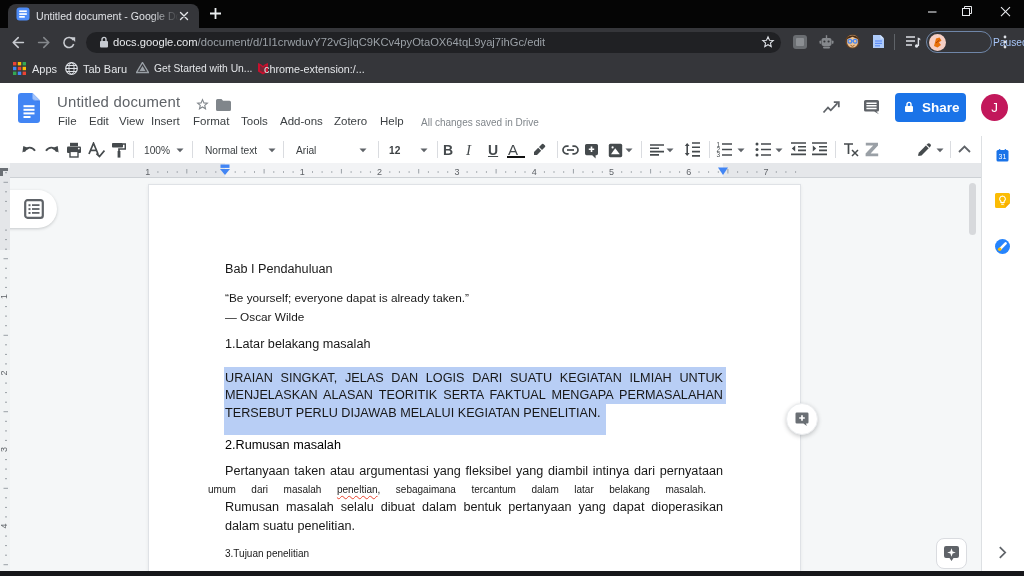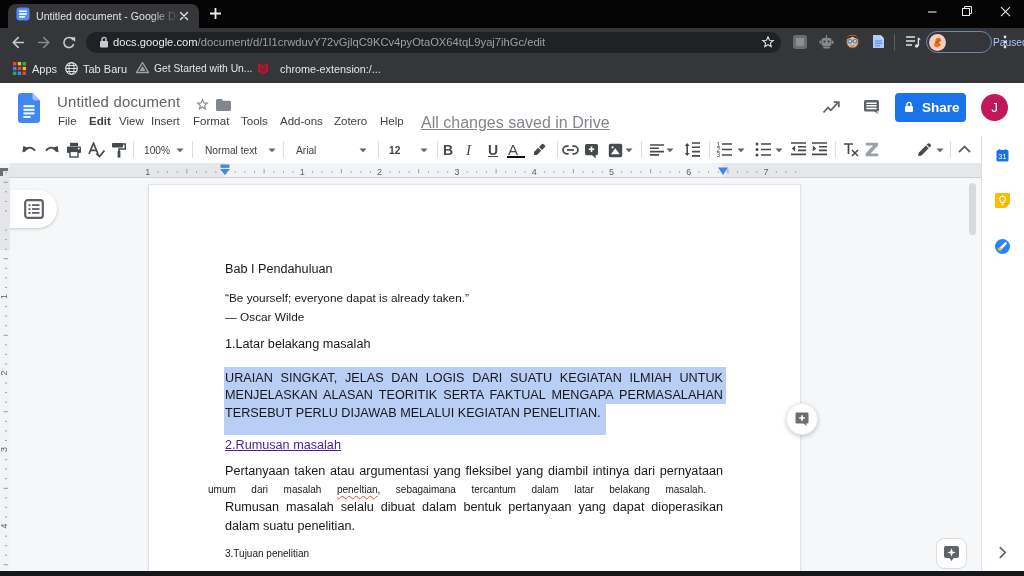--- a/index.html
+++ b/index.html
@@ -123,50 +123,50 @@
 <div class="abs" style="left:83px;top:62px;font-size:11px;line-height:14px;color:#e3e5e8;">Tab Baru</div>
 <svg class="abs" style="left:136px;top:62px;" width="13" height="13" viewBox="0 0 13 13">
 <path d="M6.5 0.5 L12.5 10.5 H0.5 z" fill="none" stroke="#9aa0a6" stroke-width="1.4"></path>
 <path d="M6.5 4 L9.5 9 H3.5 z" fill="#9aa0a6"></path>
   </svg>
 <div class="abs" style="left:154px;top:62px;font-size:10.3px;line-height:14px;color:#e3e5e8;">Get Started with Un...</div>
 <svg class="abs" style="left:257px;top:62px;" width="12" height="13" viewBox="0 0 12 13">
 <path d="M1 1 L4 2.2 L6 4 L8 2.2 L11 1 V9.5 L6 12.5 L1 9.5 z" fill="#c8102e"></path>
 <path d="M3 3.2 V8.6 L6 10.4 L9 8.6 V3.2 L6 5.8 z" fill="#35363a" opacity=".55"></path>
   </svg>
-<div class="abs" style="left:280px;top:62px;font-size:10.8px;line-height:14px;color:#e3e5e8;">chrome-extension:/...</div>
+<div class="abs" style="left:264px;top:62px;font-size:10.8px;line-height:14px;color:#e3e5e8;">chrome-extension:/...</div>
 <div class="abs" style="left:0;top:83px;width:1024px;height:96px;background:#fff;"></div>
 <svg class="abs" style="left:18px;top:93px;" width="22" height="30" viewBox="0 0 22 30">
 <path d="M0 3 a3 3 0 0 1 3-3 H14.5 L22 7.5 V27 a3 3 0 0 1 -3 3 H3 a3 3 0 0 1 -3-3 z" fill="#4285f4"></path>
 <path d="M14.5 0 L22 7.5 H16.5 a2 2 0 0 1 -2-2 z" fill="#a1c2fa"></path>
 <path d="M14.5 5.5 a2 2 0 0 0 2 2 H22 l-2.2 1.4 -4 -2.9z" fill="#3367d6" opacity=".25"></path>
 <g fill="#fff">
       <rect x="5.5" y="12.2" width="11" height="2"></rect>
       <rect x="5.5" y="15.8" width="11" height="2"></rect>
       <rect x="5.5" y="19.4" width="11" height="2"></rect>
       <rect x="5.5" y="23" width="7" height="2"></rect>
     </g>
   </svg>
 <div class="abs" style="left:57px;top:92px;font-size:14.9px;line-height:21px;color:#5f6368;letter-spacing:0.2px;">Untitled document</div>
 <svg class="abs" style="left:196px;top:98px;" width="13" height="13" viewBox="0 0 24 24">
 <path d="M12 3 l2.6 6 6.4.5 -4.9 4.2 1.5 6.3 -5.6-3.4 -5.6 3.4 1.5-6.3 -4.9-4.2 6.4-.5z" fill="none" stroke="#80868b" stroke-width="2"></path>
   </svg>
 <svg class="abs" style="left:216px;top:99px;" width="15" height="12" viewBox="0 0 15 12">
 <path d="M0 1.5 a1.5 1.5 0 0 1 1.5-1.5 H5.5 l1.5 1.8 H13.5 a1.5 1.5 0 0 1 1.5 1.5 V10.5 a1.5 1.5 0 0 1 -1.5 1.5 H1.5 A1.5 1.5 0 0 1 0 10.5z" fill="#80868b"></path>
   </svg>
 <div class="abs" style="left:58px;top:113px;font-size:11.5px;line-height:16px;color:#3c4043;">File</div>
-<div class="abs" style="left:89px;top:113px;font-size:11.5px;line-height:16px;color:#3c4043;font-weight:bold;">Edit</div>
+<div class="abs" style="left:89px;top:113px;font-size:11.5px;line-height:16px;color:#3c4043;">Edit</div>
 <div class="abs" style="left:119px;top:113px;font-size:11.5px;line-height:16px;color:#3c4043;">View</div>
 <div class="abs" style="left:151px;top:113px;font-size:11.5px;line-height:16px;color:#3c4043;">Insert</div>
 <div class="abs" style="left:193px;top:113px;font-size:11.5px;line-height:16px;color:#3c4043;">Format</div>
 <div class="abs" style="left:241px;top:113px;font-size:11.5px;line-height:16px;color:#3c4043;">Tools</div>
 <div class="abs" style="left:280px;top:113px;font-size:11.5px;line-height:16px;color:#3c4043;">Add-ons</div>
 <div class="abs" style="left:334px;top:113px;font-size:11.5px;line-height:16px;color:#3c4043;">Zotero</div>
 <div class="abs" style="left:380px;top:113px;font-size:11.5px;line-height:16px;color:#3c4043;">Help</div>
-<div class="abs" style="left:421px;top:114.5px;font-size:16px;line-height:15px;color:#80868b;text-decoration:underline;">All changes saved in Drive</div>
+<div class="abs" style="left:421px;top:114.5px;font-size:10px;line-height:15px;color:#80868b;">All changes saved in Drive</div>
 <svg class="abs" style="left:822px;top:100px;" width="18" height="14" viewBox="0 0 18 14">
 <path d="M1.5 12.5 L6 7.5 L8.8 10.3 L15.5 3.2" fill="none" stroke="#5f6368" stroke-width="1.8"></path>
 <path d="M11.8 2.2 h5 v5" fill="none" stroke="#5f6368" stroke-width="1.8"></path>
   </svg>
 <svg class="abs" style="left:863px;top:99px;" width="17" height="16" viewBox="0 0 17 16">
 <path d="M1 2.6 a1.6 1.6 0 0 1 1.6-1.6 h11.8 a1.6 1.6 0 0 1 1.6 1.6 v8.4 a1.6 1.6 0 0 1 -1.6 1.6 H13.4 L16 15.2 11.2 12.6 H2.6 a1.6 1.6 0 0 1 -1.6-1.6z" fill="#5f6368"></path>
 <g stroke="#fff" stroke-width="1.5">
       <path d="M3.4 4.2 h10.2 M3.4 6.8 h10.2 M3.4 9.4 h10.2"></path>
     </g>
   </svg>
@@ -470,21 +470,21 @@
   </svg>
 <div class="abs" style="left:224px;top:366.5px;width:502px;height:37px;background:#b8cef5;"></div>
 <div class="abs" style="left:224px;top:403.5px;width:382px;height:31px;background:#b8cef5;"></div>
 <div class="abs " style="left:225px;top:260.5px;white-space:nowrap;font-size:12.65px;line-height:17.2px;color:#181818;">Bab I Pendahuluan</div>
 <div class="abs " style="left:225px;top:290px;white-space:nowrap;font-size:11.8px;line-height:17.2px;color:#181818;">“Be yourself; everyone dapat is already taken.”</div>
 <div class="abs " style="left:225px;top:309.3px;white-space:nowrap;font-size:11.8px;line-height:17.2px;color:#181818;">— Oscar Wilde</div>
 <div class="abs " style="left:225px;top:336px;white-space:nowrap;font-size:12.65px;line-height:17.2px;color:#181818;">1.Latar belakang masalah</div>
 <div class="abs j" style="left:225px;top:370px;width:498px;font-size:12.65px;line-height:17.2px;color:#181818;">URAIAN SINGKAT, JELAS DAN LOGIS DARI SUATU KEGIATAN ILMIAH UNTUK</div>
 <div class="abs j" style="left:225px;top:387.3px;width:498px;font-size:12.65px;line-height:17.2px;color:#181818;">MENJELASKAN ALASAN TEORITIK SERTA FAKTUAL MENGAPA PERMASALAHAN</div>
 <div class="abs " style="left:225px;top:404.5px;white-space:nowrap;font-size:12.65px;line-height:17.2px;color:#181818;">TERSEBUT PERLU DIJAWAB MELALUI KEGIATAN PENELITIAN.</div>
-<div class="abs " style="left:225px;top:437px;white-space:nowrap;font-size:12.65px;line-height:17.2px;color:#4c1d95;text-decoration:underline;">2.Rumusan masalah</div>
+<div class="abs " style="left:225px;top:437px;white-space:nowrap;font-size:12.65px;line-height:17.2px;color:#000000;">2.Rumusan masalah</div>
 <div class="abs j" style="left:225px;top:463px;width:498px;font-size:12.65px;line-height:17.2px;color:#181818;">Pertanyaan taken atau argumentasi yang fleksibel yang diambil intinya dari pernyataan</div>
 <div class="abs j" style="left:208px;top:481.3px;width:498px;font-size:10px;line-height:17.2px;color:#181818;">umum dari masalah <span style="text-decoration:underline wavy #e8442d 1px;text-underline-offset:2px;">peneltian</span>, sebagaimana tercantum dalam latar belakang masalah.</div>
 <div class="abs j" style="left:225px;top:499px;width:498px;font-size:12.65px;line-height:17.2px;color:#181818;">Rumusan masalah selalu dibuat dalam bentuk pertanyaan yang dapat dioperasikan</div>
 <div class="abs " style="left:225px;top:518px;white-space:nowrap;font-size:12.65px;line-height:17.2px;color:#181818;">dalam suatu penelitian.</div>
 <div class="abs " style="left:225px;top:544.8px;white-space:nowrap;font-size:10px;line-height:17.2px;color:#181818;">3.Tujuan penelitian</div>
 <div class="abs" style="left:786px;top:403px;width:32px;height:32px;background:#fff;border:1px solid #ebedef;border-radius:50%;box-shadow:0 1.5px 4px rgba(60,64,67,.28);box-sizing:border-box;"></div>
 <svg class="abs" style="left:794px;top:411px;" width="16" height="16" viewBox="0 0 16 16">
 <path d="M1.5 2.8 a1.3 1.3 0 0 1 1.3-1.3 h10.4 a1.3 1.3 0 0 1 1.3 1.3 v8.4 a1.3 1.3 0 0 1 -1.3 1.3 H12 l0.8 2.6 -3.4 -2.6 H2.8 a1.3 1.3 0 0 1 -1.3-1.3z" fill="#6a6f74"></path>
 <path d="M8 4.2 v5.6 M5.2 7 h5.6" stroke="#fff" stroke-width="1.7"></path>
   </svg>

